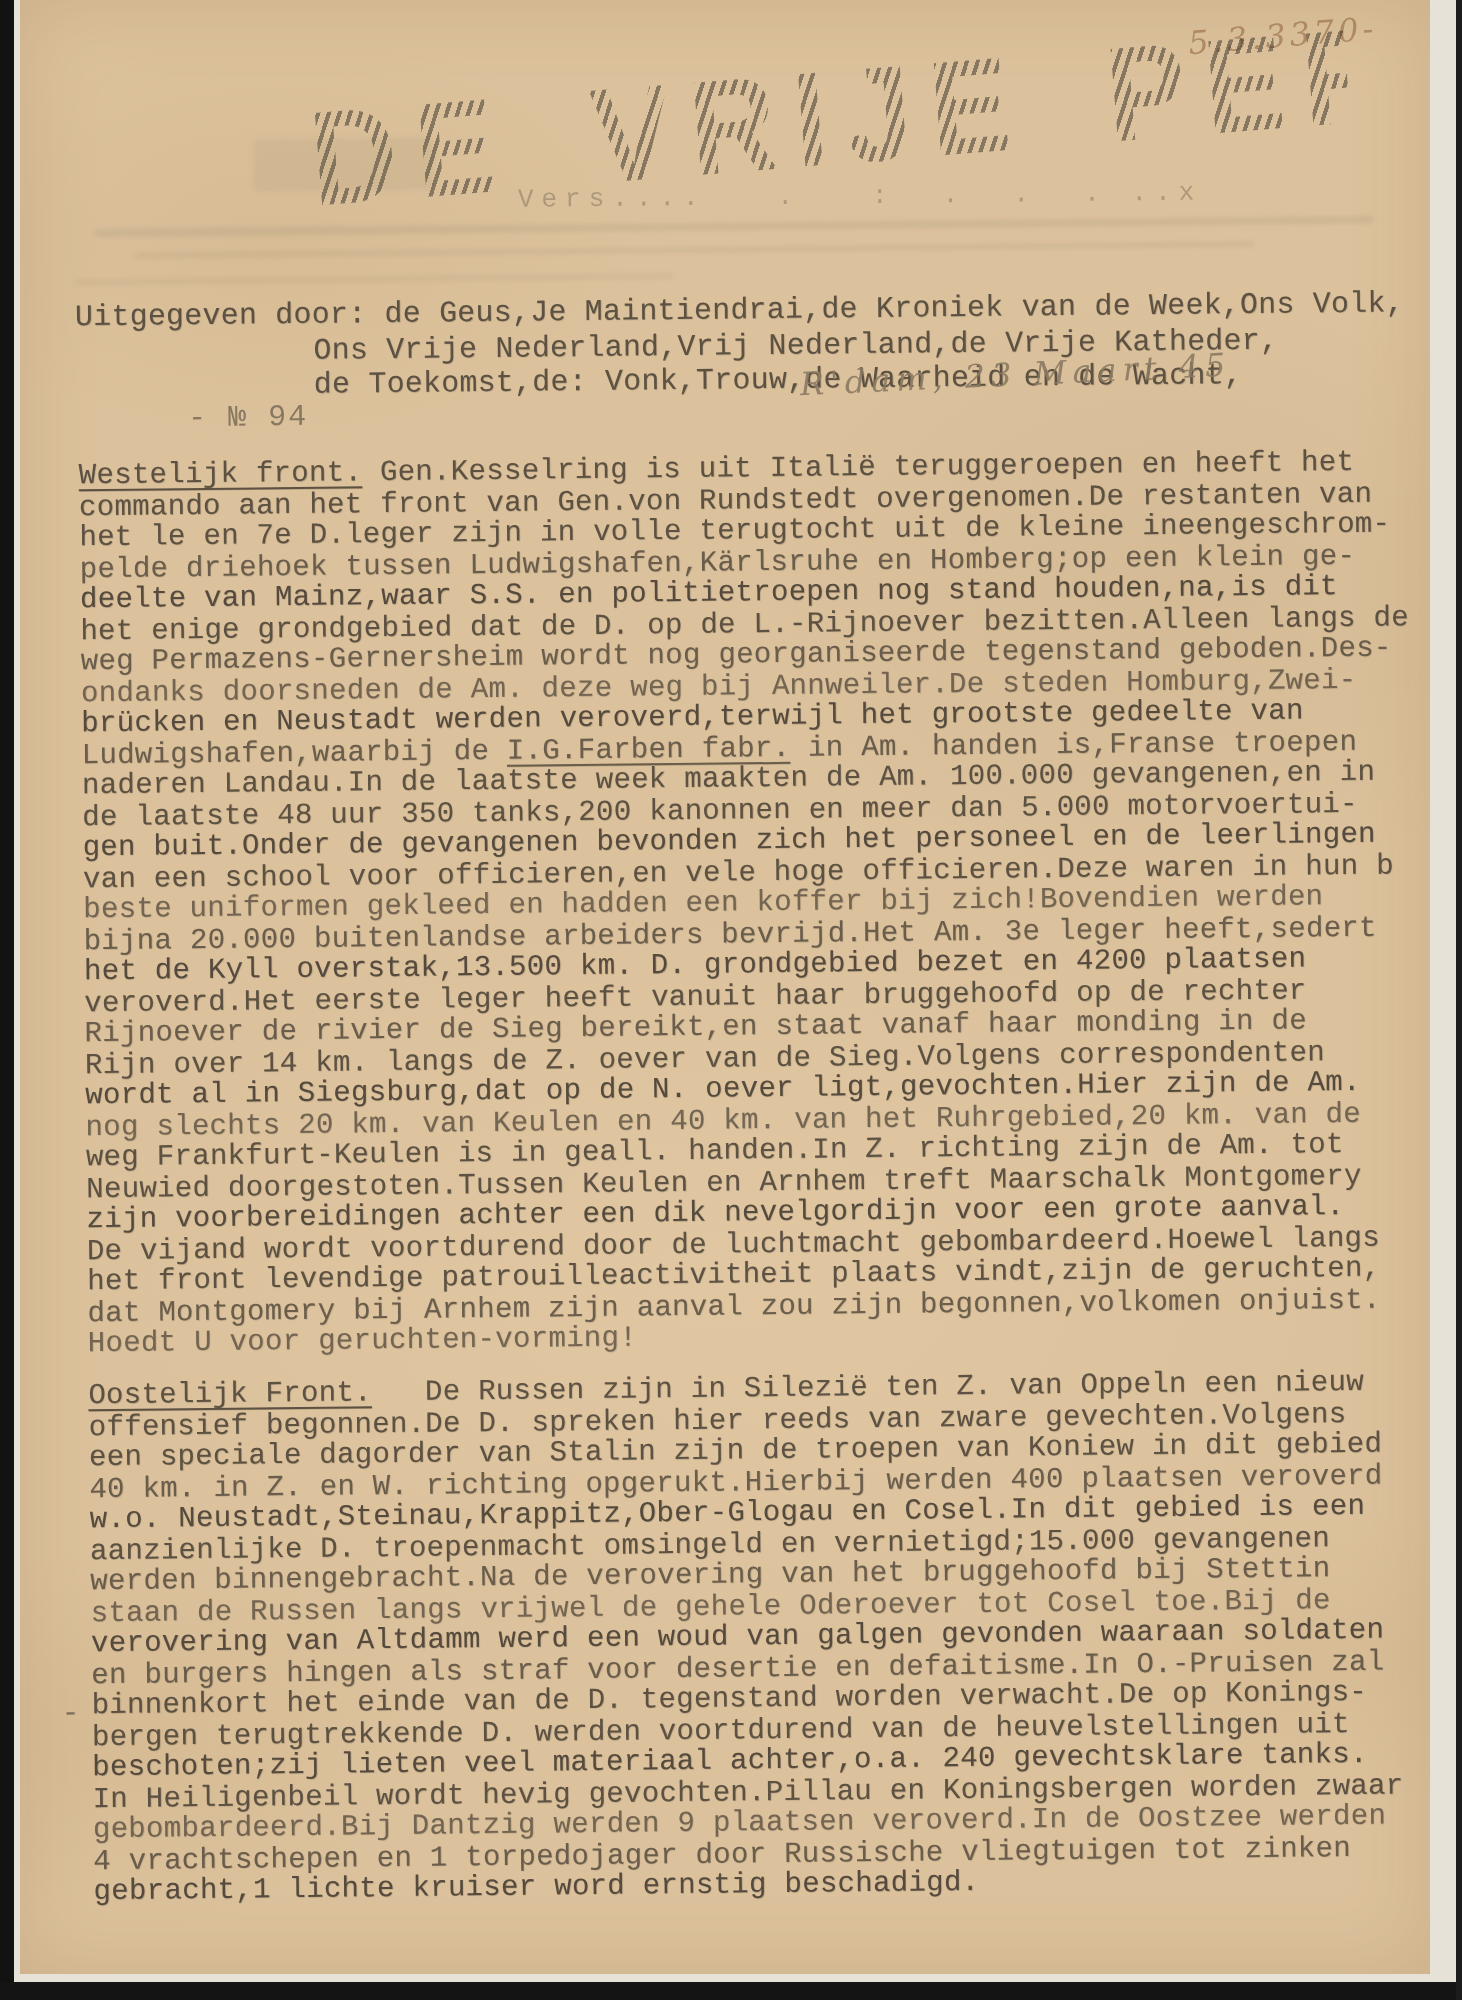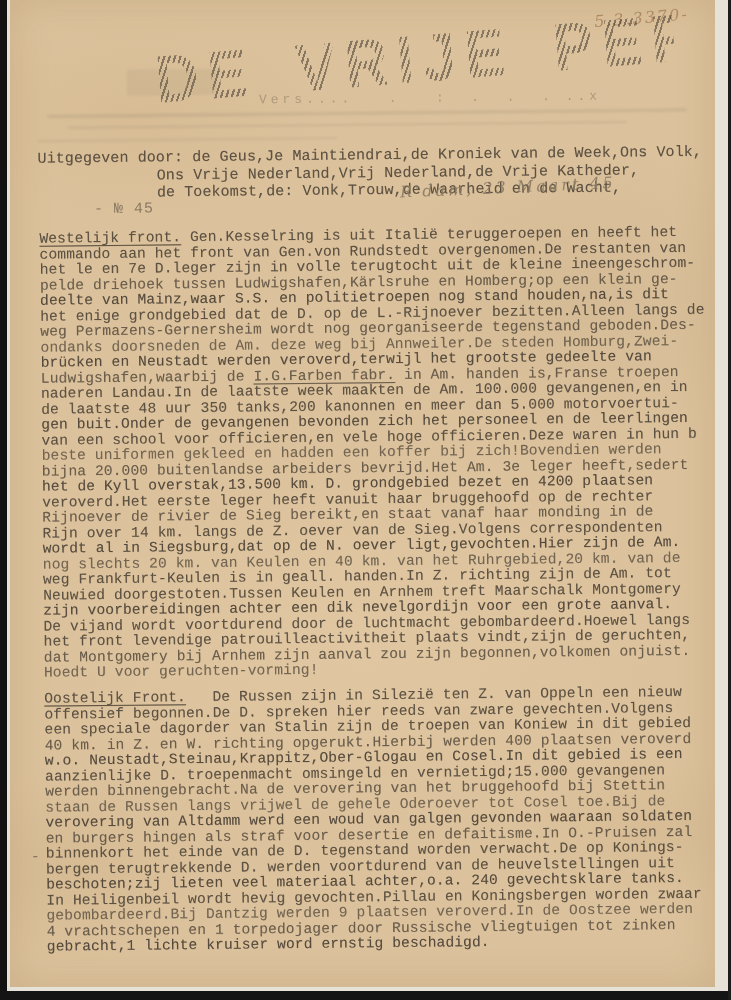--- a/index.html
+++ b/index.html
@@ -104,21 +104,21 @@
       <div class="smudge s4"></div>
 
       <div class="publisher ink">
         <div class="pub-line"><span>Uitgegeven door: </span><span>de Geus,Je Maintiendrai,de Kroniek van de Week,Ons Volk,</span></div>
         <div class="pub-line pub-indent">Ons Vrije Nederland,Vrij Nederland,de Vrije Katheder,</div>
         <div class="pub-line pub-indent">de Toekomst,de: Vonk,Trouw,de Waarheid en de Wacht,</div>
       </div>
 
       <div class="date-note pencil">R'dam, 23 Maart 45</div>
 
-      <div class="issue ink">- № 45</div>
+      <div class="issue ink">- № 94</div>
 
       <div class="article article-west ink">
         <span class="first-row"><span class="heading">Westelijk front.</span><span> Gen.Kesselring is uit Italië teruggeroepen en heeft het</span></span>
         <div>
             <div class="tline">commando aan het front van Gen.von Rundstedt overgenomen.De restanten van</div>
             <div class="tline">het le en 7e D.leger zijn in volle terugtocht uit de kleine ineengeschrom-</div>
             <div class="tline">pelde driehoek tussen Ludwigshafen,Kärlsruhe en Homberg;op een klein ge-</div>
             <div class="tline">deelte van Mainz,waar S.S. en politietroepen nog stand houden,na,is dit</div>
             <div class="tline">het enige grondgebied dat de D. op de L.-Rijnoever bezitten.Alleen langs de</div>
             <div class="tline">weg Permazens-Gernersheim wordt nog georganiseerde tegenstand geboden.Des-</div>

